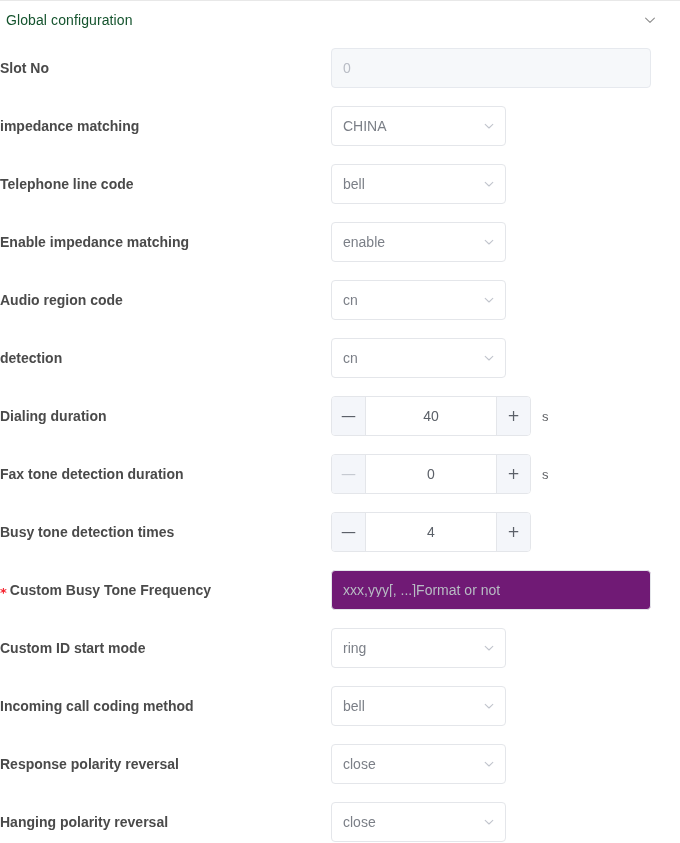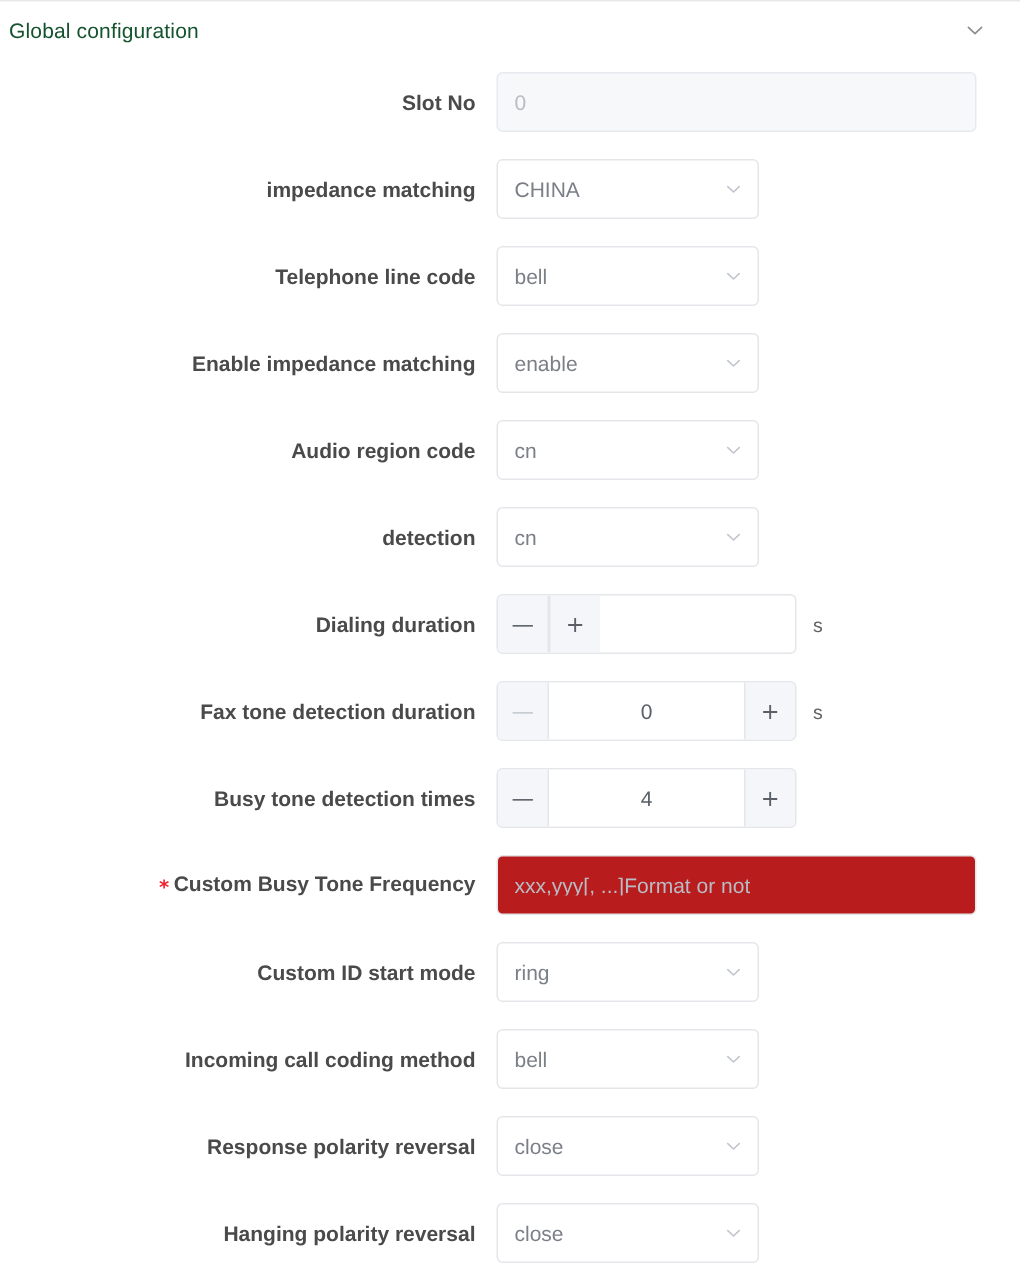--- a/index.html
+++ b/index.html
@@ -58,21 +58,21 @@
   }
   .form-row {
     display: flex;
     align-items: center;
     height: 40px;
     margin-bottom: 18px;
   }
   .form-label {
     width: 331px;
     flex: 0 0 331px;
-    text-align: right;
+    text-align: left;
     padding-right: 14px;
     font-size: 14px;
     font-weight: bold;
     color: #4a4a4a;
     line-height: 40px;
     white-space: nowrap;
   }
   .req-star {
     color: #f5222d;
     font-weight: bold;
@@ -86,21 +86,21 @@
     display: flex;
     align-items: center;
   }
 
   
   .text-input {
     width: 320px;
     height: 40px;
     border: 1px solid #e4e6ea;
     border-radius: 4px;
-    background: #b91c1c;
+    background: #701a75;
     display: flex;
     align-items: center;
     padding: 0 11px;
     font-size: 14px;
   }
   .text-input.disabled {
     background: #f6f8fa;
     border-color: #e6e9ee;
   }
   .input-text {
@@ -269,20 +269,21 @@
               </svg>
             </span>
           </div>
         </div>
       </div>
       <div class="form-row">
         <div class="form-label"><span>Dialing duration</span></div>
         <div class="form-control">
           <div class="stepper">
             <div class="stepper-btn minus">—</div>
+            <div class="stepper-value">40</div>
             <div class="stepper-btn plus">+</div>
           </div>
           <span class="unit">s</span>
         </div>
       </div>
       <div class="form-row">
         <div class="form-label"><span>Fax tone detection duration</span></div>
         <div class="form-control">
           <div class="stepper">
             <div class="stepper-btn minus dim">—</div>

